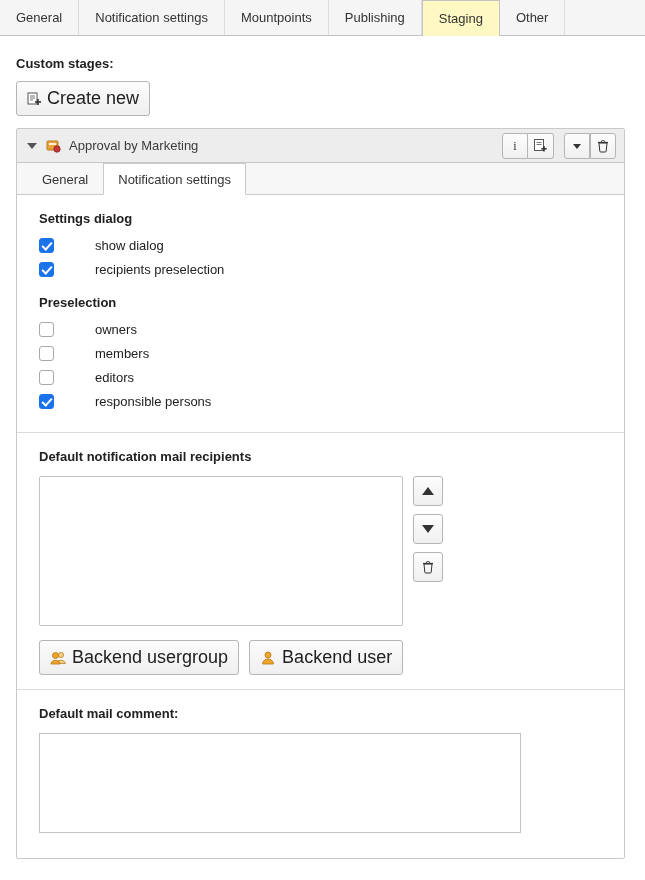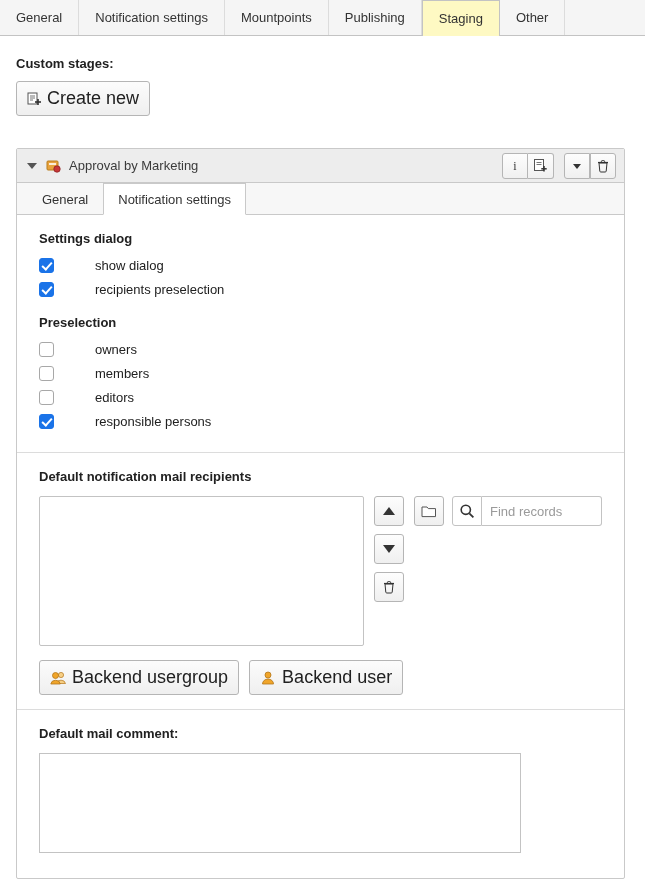--- a/index.html
+++ b/index.html
@@ -74,21 +74,21 @@
     font-size: 18px;
     color: #212121;
     cursor: pointer;
     box-sizing: border-box;
   }
 
   
   .panel {
     border: 1px solid #c9c9c9;
     border-radius: 2px;
-    margin-top: 32px;
+    margin-top: 12px;
     background: #fff;
   }
   .panel-head {
     display: flex;
     align-items: center;
     background: #ededed;
     border-bottom: 1px solid #c9c9c9;
     height: 34px;
     padding: 0 8px 0 10px;
     box-sizing: border-box;
@@ -446,38 +446,20 @@
               </div>
             <div class="ctrl">
               <svg width="14" height="14" viewBox="0 0 14 14">
                 <path d="M3 4 h8 l-0.8 8.2 a1 1 0 0 1 -1 0.8 h-4.4 a1 1 0 0 1 -1 -0.8 z" fill="none" stroke="#333" stroke-width="1"></path>
                 <line x1="2" y1="3.5" x2="12" y2="3.5" stroke="#333" stroke-width="1.2"></line>
                 <path d="M5.4 3.4 v-1 a0.8 0.8 0 0 1 0.8 -0.8 h1.6 a0.8 0.8 0 0 1 0.8 0.8 v1" fill="none" stroke="#333" stroke-width="1"></path>
               </svg>
             </div>
           </div>
 
-          <div class="right-block">
-            <div class="right-top-row">
-              <div class="ctrl">
-                <svg width="16" height="14" viewBox="0 0 16 14">
-                  <path d="M1 3 h5 l1.3 1.6 h7.2 v8 h-13.5 z" fill="#fff" stroke="#555" stroke-width="1"></path>
-                </svg>
-              </div>
-              <div class="search-wrap">
-                <div class="search-btn">
-                  <svg width="16" height="16" viewBox="0 0 16 16">
-                    <circle cx="6.8" cy="6.8" r="4.6" fill="none" stroke="#333" stroke-width="1.6"></circle>
-                    <line x1="10.3" y1="10.3" x2="14.4" y2="14.4" stroke="#333" stroke-width="1.8"></line>
-                  </svg>
-                </div>
-                <input class="search-input" type="text" value="" placeholder="Find records" style="">
-              </div>
-            </div>
-          </div>
         </div>
 
         <div class="add-buttons">
           <button class="btn">
             <span>
               <svg width="16" height="16" viewBox="0 0 16 16">
                 <circle cx="11" cy="5" r="2.6" fill="#f7cf84" stroke="#b4761a" stroke-width="0.7"></circle>
                 <path d="M6.5 13.5 a4.6 4.2 0 0 1 9 0 z" fill="#f7cf84" stroke="#b4761a" stroke-width="0.7"></path>
                 <circle cx="5.5" cy="5.5" r="3" fill="#f0a52a" stroke="#b4761a" stroke-width="0.8"></circle>
                 <path d="M0.8 14 a4.8 4.4 0 0 1 9.5 0 z" fill="#f0a52a" stroke="#b4761a" stroke-width="0.8"></path>

